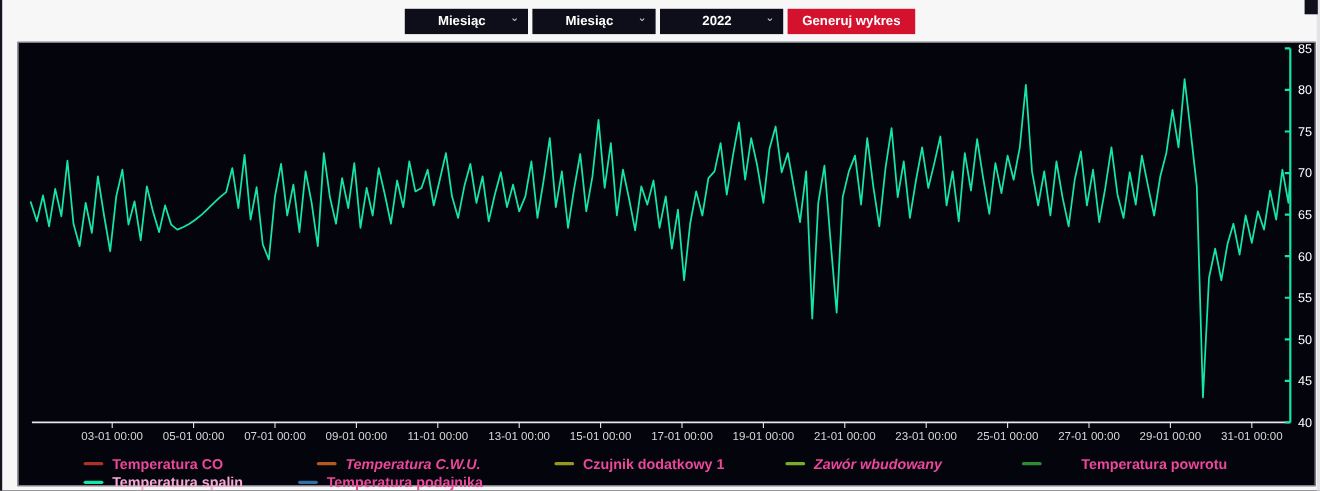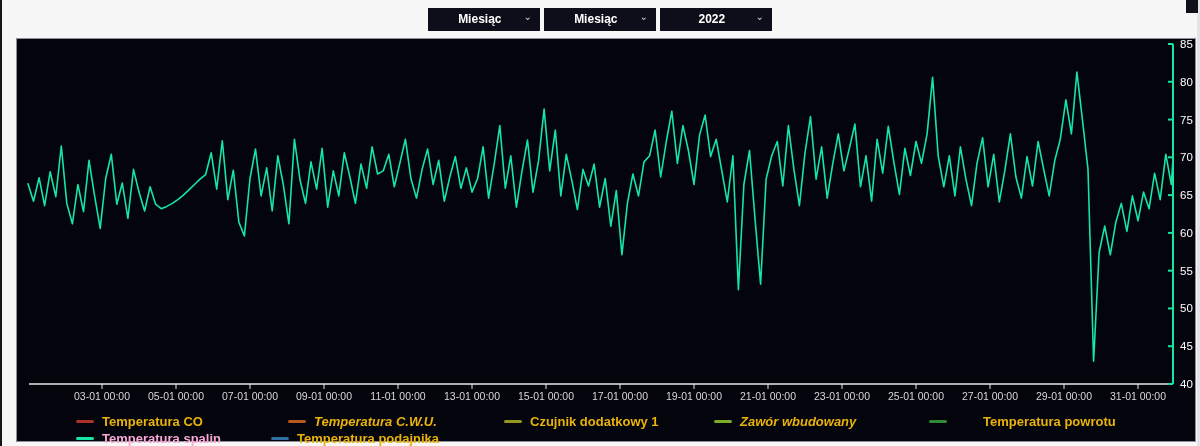--- a/index.html
+++ b/index.html
@@ -39,21 +39,21 @@
     position:absolute; left:16px; top:38px; width:1180px; height:404px;
     background:#04040d; border:1px solid #8d8d96;
   }
   .chart-panel svg { position:absolute; left:0; top:0; }
   
   .legend-item {
     position:absolute; display:flex; align-items:center; gap:8px;
     height:16px; cursor:pointer;
   }
   .legend-item .lmark { width:18px; height:3px; border-radius:2px; }
-  .legend-item .llabel { font-size:13px; font-weight:bold; color:#eab308; white-space:nowrap; }
+  .legend-item .llabel { font-size:13px; font-weight:bold; color:#ec4899; white-space:nowrap; }
   .legend-item.active .llabel { color:#f9a8d4; }
   
   .scroll-track {
     position:absolute; right:0; top:0; width:3px; height:446px; background:#e3e3e6;
   }
   .scroll-corner {
     position:absolute; right:2px; top:0; width:12px; height:13px; background:#10101c;
   }
 </style>
 </head>
@@ -67,20 +67,21 @@
     <span class="chev">⌄</span>
   </div>
   <div class="select">
     <span class="sel-label">Miesiąc</span>
     <span class="chev">⌄</span>
   </div>
   <div class="select">
     <span class="sel-label">2022</span>
     <span class="chev">⌄</span>
   </div>
+  <button class="gen-btn">Generuj wykres</button>
 </div>
 
 <div class="chart-panel">
   <svg id="plot" width="1180" height="404">
       <line x1="12" y1="345" x2="1156" y2="345" stroke="#e8e8e8" stroke-width="1.5"></line>
       <line x1="85" y1="345" x2="85" y2="350" stroke="#e8e8e8" stroke-width="1"></line>
       <text x="85" y="361" fill="#d8d8d8" font-size="10.5" font-family="Liberation Sans, sans-serif" text-anchor="middle">03-01 00:00</text>
       <line x1="159" y1="345" x2="159" y2="350" stroke="#e8e8e8" stroke-width="1"></line>
       <text x="159" y="361" fill="#d8d8d8" font-size="10.5" font-family="Liberation Sans, sans-serif" text-anchor="middle">05-01 00:00</text>
       <line x1="233" y1="345" x2="233" y2="350" stroke="#e8e8e8" stroke-width="1"></line>

